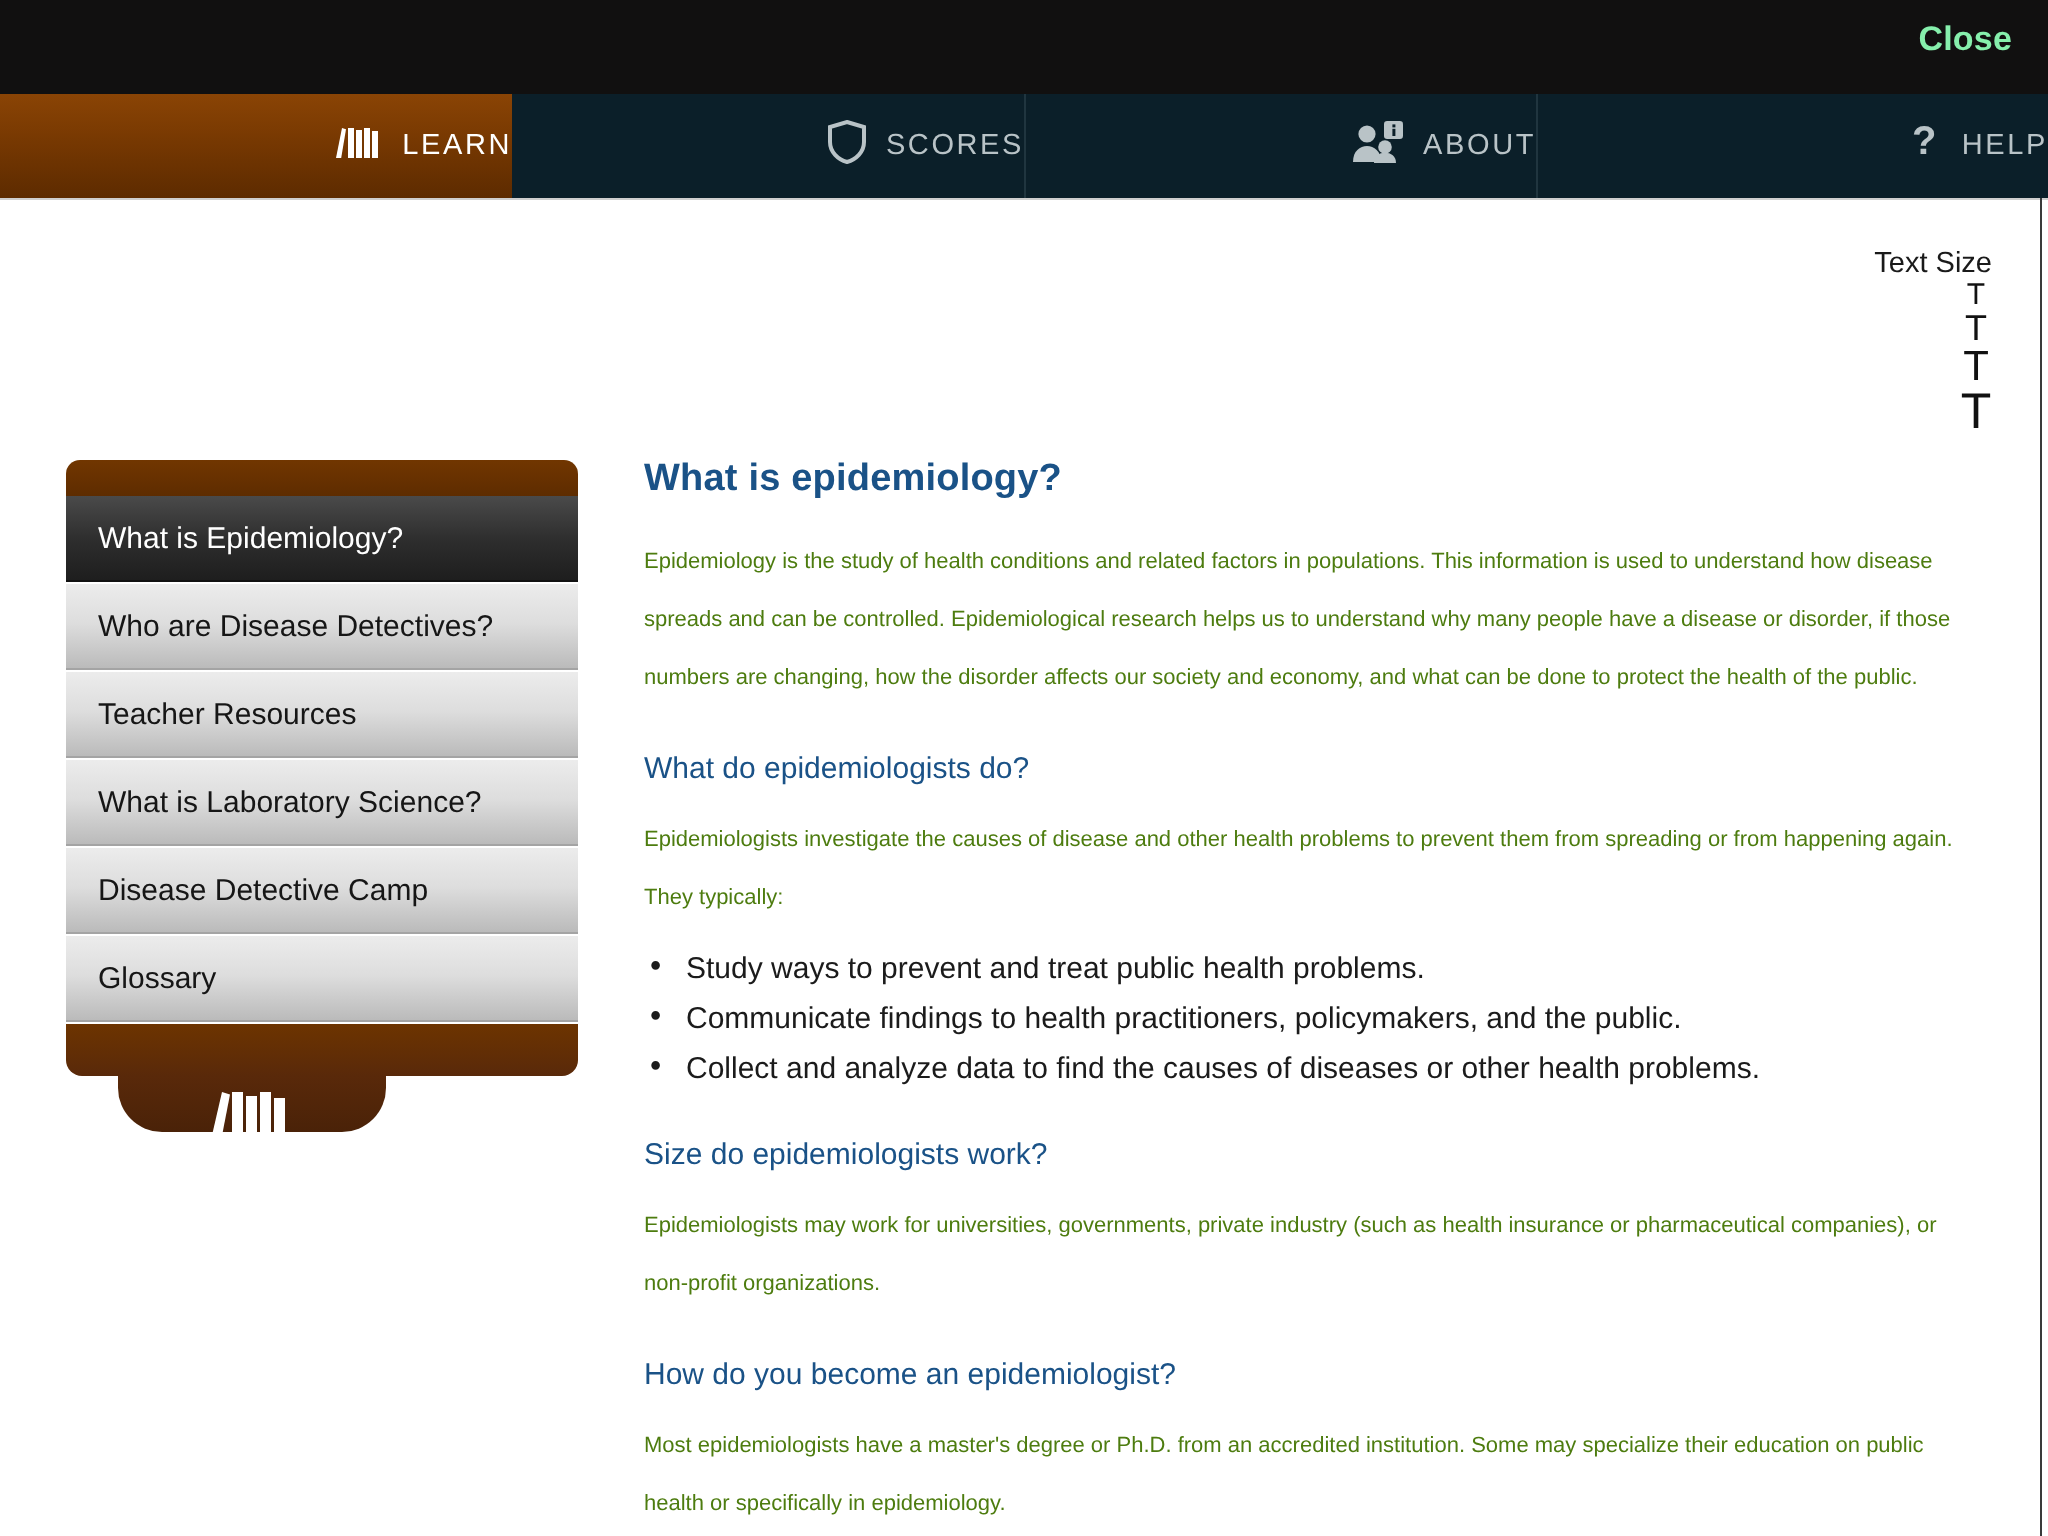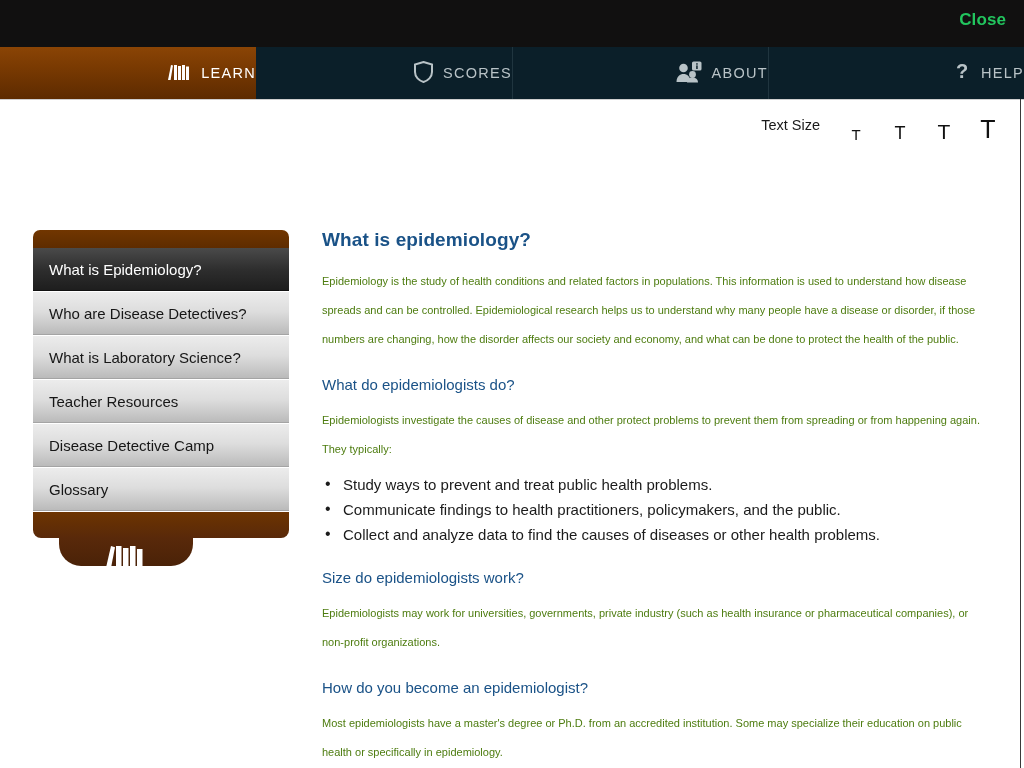--- a/index.html
+++ b/index.html
@@ -12,21 +12,21 @@
 
   #app { position: relative; width: 1024px; height: 768px; background:#fff; }
 
   
   .topbar {
     position: absolute; left:0; top:0; width:1024px; height:47px;
     background:#111010;
   }
   .close-btn {
     position: absolute; right: 18px; top: 10px;
-    color:#22c55e; font-size: 17px; font-weight: 700;
+    color:#86efac; font-size: 17px; font-weight: 700;
     letter-spacing: .1px; cursor: pointer;
     font-family: "Liberation Sans", sans-serif;
   }
 
   
   .tabbar {
     position:absolute; left:0; top:47px; width:1024px; height:52px;
     background: linear-gradient(to bottom, #8a4405 0%, #7a3a02 38%, #5d2b00 100%);
     display:flex;
   }
@@ -57,23 +57,24 @@
     background:#ffffff;
     border-top: 1px solid #cfcfcf;
   }
   .right-rule {
     position:absolute; right:3px; top:99px; width:1px; height:669px;
     background:#3a3a3a;
   }
 
   
   .textsize {
-    position:absolute; right: 14px; top: 8px;
+    position:absolute; right: 14px; top: 24px;
     display:flex; align-items: flex-start; gap: 0px;
     height: 34px;
+    flex-direction: column;
   }
   .textsize-label {
     font-size: 14.5px; color:#1a1a1a; margin-right: 14px;
     align-self: center;
   }
   .ts-btn {
     width: 44px; text-align:center; color:#111; cursor:pointer;
     font-family: "Liberation Sans", sans-serif; line-height: 1;
     align-self: flex-end;
   }
@@ -225,22 +226,22 @@
       <span class="ts-btn ts2">T</span>
       <span class="ts-btn ts3">T</span>
       <span class="ts-btn ts4">T</span>
     </div>
 
     <div class="sidebar">
       <div class="sb-cap"></div>
       <div class="sb-list">
         <div class="sb-item selected">What is Epidemiology?</div>
         <div class="sb-item">Who are Disease Detectives?</div>
+        <div class="sb-item">Teacher Resources</div>
         <div class="sb-item">What is Laboratory Science?</div>
-        <div class="sb-item">Teacher Resources</div>
         <div class="sb-item">Disease Detective Camp</div>
         <div class="sb-item">Glossary</div>
       </div>
       <div class="sb-footer">
         <div class="sb-tab"></div>
         <div class="sb-tab-shade-l"></div>
         <div class="sb-tab-shade-r"></div>
         <div class="sb-books">
           <svg width="48" height="34" viewBox="0 0 48 34">
             <g fill="#ffffff">
@@ -255,21 +256,21 @@
       </div>
     </div>
 
     <div class="main">
 
       <h2 class="sec-head">What is epidemiology?</h2>
 
       <p class="body">Epidemiology is the study of health conditions and related factors in populations. This information is used to understand how disease spreads and can be controlled. Epidemiological research helps us to understand why many people have a disease or disorder, if those numbers are changing, how the disorder affects our society and economy, and what can be done to protect the health of the public.</p>
 
       <h3 class="sub-head">What do epidemiologists do?</h3>
-      <p class="body">Epidemiologists investigate the causes of disease and other protect problems to prevent them from spreading or from happening again. They typically:</p>
+      <p class="body">Epidemiologists investigate the causes of disease and other health problems to prevent them from spreading or from happening again. They typically:</p>
       <ul class="bullets">
         <li>Study ways to prevent and treat public health problems.</li>
         <li>Communicate findings to health practitioners, policymakers, and the public.</li>
         <li>Collect and analyze data to find the causes of diseases or other health problems.</li>
       </ul>
 
       <h3 class="sub-head">Size do epidemiologists work?</h3>
       <p class="body">Epidemiologists may work for universities, governments, private industry (such as health insurance or pharmaceutical companies), or non-profit organizations.</p>
 
       <h3 class="sub-head">How do you become an epidemiologist?</h3>

